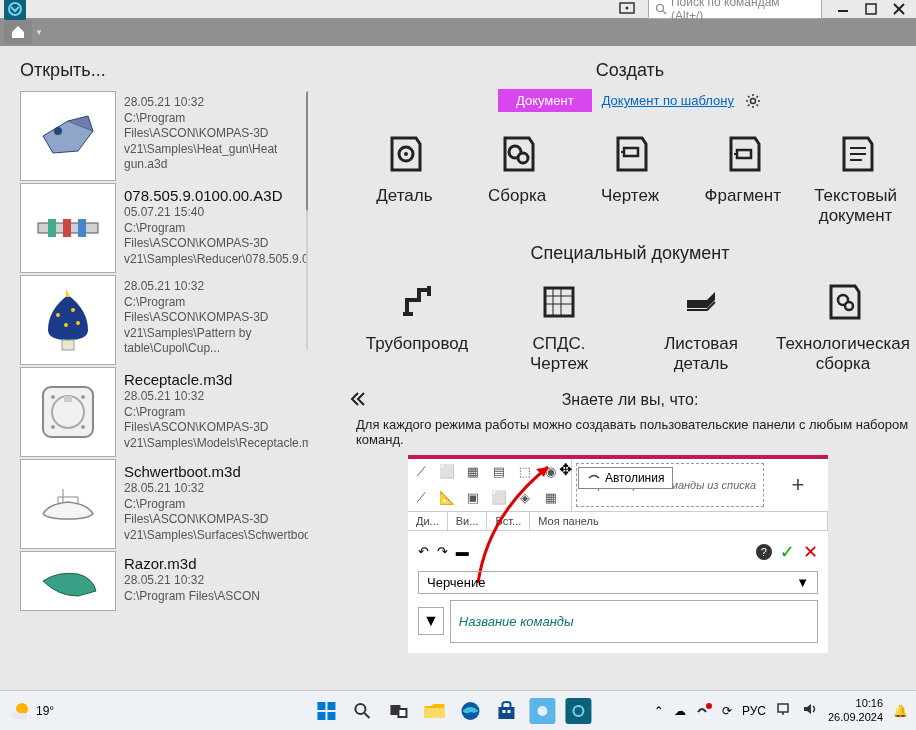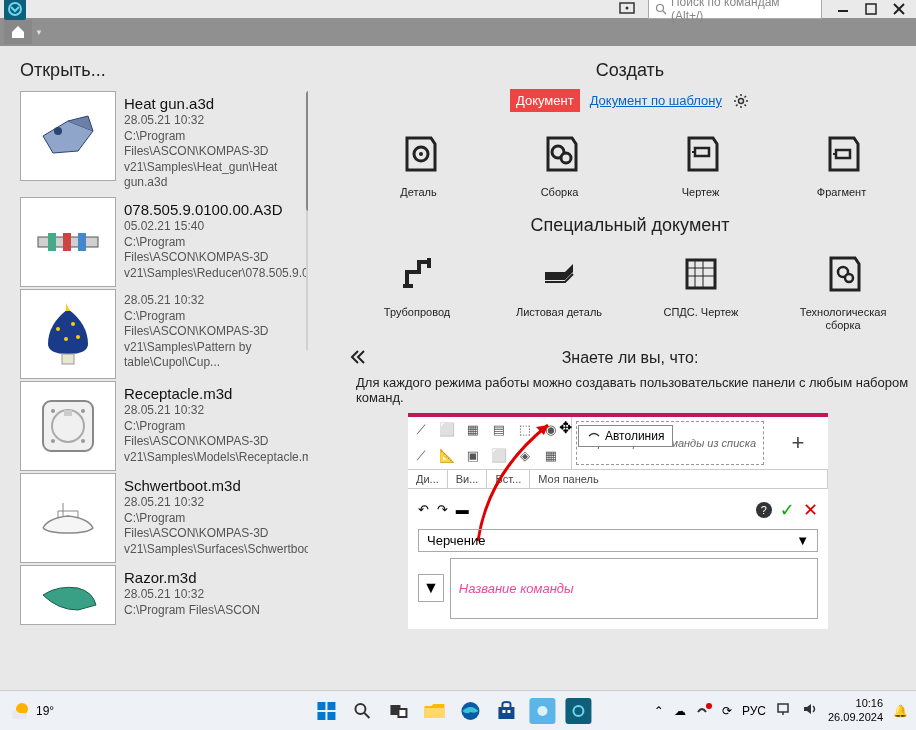--- a/index.html
+++ b/index.html
@@ -31,49 +31,49 @@
   .item-info { padding: 4px 8px; flex: 1; overflow: hidden; }
   .item-name { font-size: 15px; color: #111; margin-bottom: 1px; white-space: nowrap; overflow: hidden; text-overflow: ellipsis; }
   .item-sub { font-size: 12px; color: #555; line-height: 1.3; }
   .scrollbar-track { position: absolute; right: -6px; top: 0; width: 8px; height: 260px; background: #d0d0d0; border-radius: 3px; }
   .scrollbar-thumb { position: absolute; top: 0; width: 8px; height: 120px; background: #888; border-radius: 3px; }
   
   
   .right-panel { flex: 1; padding: 14px 4px 0 40px; position: relative; overflow: hidden; }
   .create-title { text-align: center; font-size: 18px; color: #222; margin-bottom: 8px; }
   .tab-row { display: flex; align-items: center; justify-content: center; gap: 10px; margin-bottom: 18px; }
-  .tab-active { background: #ef4444; color: #fff; padding: 4px 6px; font-size: 13px; }
+  .tab-active { background: #d946ef; color: #fff; padding: 4px 18px; font-size: 13px; }
   .tab-link { color: #0066cc; text-decoration: underline; font-size: 13px; }
   .gear-btn { width: 18px; height: 18px; display: flex; align-items: center; justify-content: center; }
   
   .icon-row { display: flex; justify-content: space-around; margin-bottom: 16px; }
   .doc-type { display: flex; flex-direction: column; align-items: center; width: 112px; text-align: center; }
   .doc-icon { width: 48px; height: 48px; margin-bottom: 8px; display: flex; align-items: center; justify-content: center; }
-  .doc-label { font-size: 11px; color: #222; line-height: 1.2; }
+  .doc-label { font-size: 17px; color: #222; line-height: 1.2; }
   
   .special-title { text-align: center; font-size: 18px; color: #222; margin: 10px 0 14px; }
   
   .tip-section { margin-top: 10px; position: relative; }
   .tip-title { text-align: center; font-size: 16px; color: #222; margin-bottom: 6px; }
   .tip-nav { position: absolute; left: 0; top: 0px; font-size: 18px; }
   .tip-text { font-size: 13px; color: #222; margin: 8px 0; padding-left: 8px; }
   
   .demo-panel { margin-left: 60px; background: #fff; border-top: 4px solid #c2185b; width: 420px; }
   .demo-toolbar { display: flex; border-bottom: 1px solid #ccc; }
   .demo-tools-left { display: flex; flex-wrap: wrap; width: 164px; border-right: 1px solid #ccc; }
   .demo-tool { width: 26px; height: 26px; display: flex; align-items: center; justify-content: center; font-size: 13px; color: #555; border: 0; }
   .demo-dropzone { flex: 1; border: 1px dashed #999; margin: 4px; display: flex; align-items: center; justify-content: center; text-align: center; font-size: 11px; font-style: italic; color: #666; position: relative; }
   .demo-plus { width: 60px; border-left: 0; display: flex; align-items: center; justify-content: center; font-size: 22px; color: #444; }
   .demo-tabs { display: flex; font-size: 11px; color: #444; border-bottom: 1px solid #ccc; }
   .demo-tab { padding: 3px 8px; border-right: 1px solid #ccc; }
   .demo-tooltip { position: absolute; left: 230px; top: 76px; background: #fff; border: 1px solid #888; padding: 3px 8px; font-size: 12px; display: flex; align-items: center; gap: 4px; }
   .demo-body { padding: 10px; position: relative; }
   .demo-actionbar { display: flex; align-items: center; gap: 8px; margin-bottom: 8px; }
   .demo-combo { border: 1px solid #aaa; padding: 3px 8px; font-size: 13px; display: flex; justify-content: space-between; align-items: center; }
-  .demo-input { border: 1px solid #aaa; padding: 22px 8px; font-size: 13px; font-style: italic; color: #ec4899; margin-top: 6px; flex: 1; }
+  .demo-input { border: 1px solid #aaa; padding: 13px 8px; font-size: 13px; font-style: italic; color: #0f766e; margin-top: 6px; flex: 1; }
   .demo-filter-row { display: flex; align-items: center; gap: 6px; }
   
   .red-arrow { position: absolute; }
   
   
   .taskbar { position: absolute; bottom: 0; left: 0; right: 0; height: 40px; background: #eef2f6; display: flex; align-items: center; padding: 0 8px; border-top: 1px solid #ccc; }
   .weather { display: flex; align-items: center; gap: 4px; font-size: 12px; }
   .task-center { margin-left: auto; margin-right: auto; display: flex; gap: 10px; align-items: center; position: absolute; left: 50%; transform: translateX(-52%); }
   .task-icon { width: 26px; height: 26px; display: flex; align-items: center; justify-content: center; font-size: 16px; }
   .task-right { margin-left: auto; display: flex; align-items: center; gap: 10px; font-size: 12px; }
@@ -139,38 +139,37 @@
 
       <div class="recent-item">
         <div class="thumb">
           <svg width="80" height="70" viewBox="0 0 80 70">
               <path d="M15 35 L40 20 L65 30 L50 50 L25 52 Z" fill="#8fa5c9" stroke="#2a4570" stroke-width="1"></path>
               <circle cx="30" cy="30" r="4" fill="#2a4570"></circle>
               <path d="M40 20 L60 15 L65 30" fill="#6b7fa8" stroke="#2a4570"></path>
             </svg>
         </div>
         <div class="item-info">
-          <div class="item-name">Heat gun.a3d</div>
           <div class="item-sub">28.05.21 10:32</div>
           <div class="item-sub">C:\Program Files\ASCON\KOMPAS-3D v21\Samples\Heat_gun\Heat gun.a3d</div>
         </div>
       </div>
 
       <div class="recent-item">
         <div class="thumb">
           <svg width="80" height="70" viewBox="0 0 80 70">
               <rect x="10" y="30" width="60" height="10" fill="#d0d0d0" stroke="#555"></rect>
               <rect x="20" y="26" width="8" height="18" fill="#4a8"></rect>
               <rect x="35" y="26" width="8" height="18" fill="#c44"></rect>
               <rect x="50" y="26" width="8" height="18" fill="#48c"></rect>
             </svg>
         </div>
         <div class="item-info">
           <div class="item-name">078.505.9.0100.00.A3D</div>
-          <div class="item-sub">05.02.21 15:40</div>
+          <div class="item-sub">05.07.21 15:40</div>
           <div class="item-sub">C:\Program Files\ASCON\KOMPAS-3D v21\Samples\Reducer\078.505.9.0100.00.A...</div>
         </div>
       </div>
 
       <div class="recent-item">
         <div class="thumb">
           <svg width="80" height="70" viewBox="0 0 80 70">
               <path d="M40 10 Q20 25 20 45 Q20 55 40 55 Q60 55 60 45 Q60 25 40 10" fill="#1a3a8a"></path>
               <circle cx="30" cy="30" r="2" fill="#ffcc00"></circle>
               <circle cx="45" cy="25" r="2" fill="#ffcc00"></circle>
@@ -286,55 +285,66 @@
       <div class="doc-type">
         <div class="doc-icon">
             <svg width="48" height="48" viewBox="0 0 48 48">
               <path d="M12 8 L36 8 L40 14 L40 40 L12 40 Z" fill="none" stroke="#222" stroke-width="3"></path>
               <rect x="18" y="20" width="14" height="8" fill="none" stroke="#222" stroke-width="2.5"></rect>
               <line x1="15" y1="24" x2="18" y2="24" stroke="#222" stroke-width="2"></line>
             </svg>
           </div>
         <div class="doc-label">Фрагмент</div>
       </div>
+      <div class="doc-type">
+        <div class="doc-icon">
+            <svg width="48" height="48" viewBox="0 0 48 48">
+              <path d="M12 8 L36 8 L40 14 L40 40 L12 40 Z" fill="none" stroke="#222" stroke-width="3"></path>
+              <line x1="18" y1="18" x2="34" y2="18" stroke="#222" stroke-width="2"></line>
+              <line x1="18" y1="24" x2="34" y2="24" stroke="#222" stroke-width="2"></line>
+              <line x1="18" y1="30" x2="30" y2="30" stroke="#222" stroke-width="2"></line>
+            </svg>
+          </div>
+        <div class="doc-label">Текстовый документ</div>
+      </div>
     </div>
 
     <div class="special-title">Специальный документ</div>
 
     <div class="icon-row" style="justify-content:center;gap:30px;">
       <div class="doc-type">
         <div class="doc-icon">
             <svg width="48" height="48" viewBox="0 0 48 48">
               <path d="M14 34 L14 22 L26 22 L26 12 L38 12" fill="none" stroke="#222" stroke-width="4"></path>
               <rect x="10" y="34" width="10" height="4" fill="#222"></rect>
               <rect x="34" y="8" width="4" height="10" fill="#222"></rect>
             </svg>
           </div>
         <div class="doc-label">Трубопровод</div>
-      </div>
-      <div class="doc-type">
-        <div class="doc-icon">
-            <svg width="48" height="48" viewBox="0 0 48 48">
-              <path d="M10 30 L30 30 L38 22 L38 14 L30 22 L10 22 Z" fill="#222"></path>
-              <path d="M10 32 L30 32 L38 24" fill="none" stroke="#222" stroke-width="2"></path>
-            </svg>
-          </div>
-        <div class="doc-label">Листовая деталь</div>
       </div>
       <div class="doc-type">
         <div class="doc-icon">
             <svg width="48" height="48" viewBox="0 0 48 48">
               <rect x="10" y="10" width="28" height="28" fill="none" stroke="#222" stroke-width="3"></rect>
               <line x1="10" y1="18" x2="38" y2="18" stroke="#222" stroke-width="1"></line>
               <line x1="10" y1="26" x2="38" y2="26" stroke="#222" stroke-width="1"></line>
               <line x1="18" y1="10" x2="18" y2="38" stroke="#222" stroke-width="1"></line>
               <line x1="26" y1="10" x2="26" y2="38" stroke="#222" stroke-width="1"></line>
             </svg>
           </div>
         <div class="doc-label">СПДС. Чертеж</div>
+      </div>
+      <div class="doc-type">
+        <div class="doc-icon">
+            <svg width="48" height="48" viewBox="0 0 48 48">
+              <path d="M10 30 L30 30 L38 22 L38 14 L30 22 L10 22 Z" fill="#222"></path>
+              <path d="M10 32 L30 32 L38 24" fill="none" stroke="#222" stroke-width="2"></path>
+            </svg>
+          </div>
+        <div class="doc-label">Листовая деталь</div>
       </div>
       <div class="doc-type">
         <div class="doc-icon">
             <svg width="48" height="48" viewBox="0 0 48 48">
               <path d="M12 8 L36 8 L40 14 L40 40 L12 40 Z" fill="none" stroke="#222" stroke-width="3"></path>
               <circle cx="24" cy="22" r="5" fill="none" stroke="#222" stroke-width="2.5"></circle>
               <circle cx="30" cy="28" r="4" fill="#e8e8e8" stroke="#222" stroke-width="2.5"></circle>
             </svg>
           </div>
         <div class="doc-label">Технологическая сборка</div>

